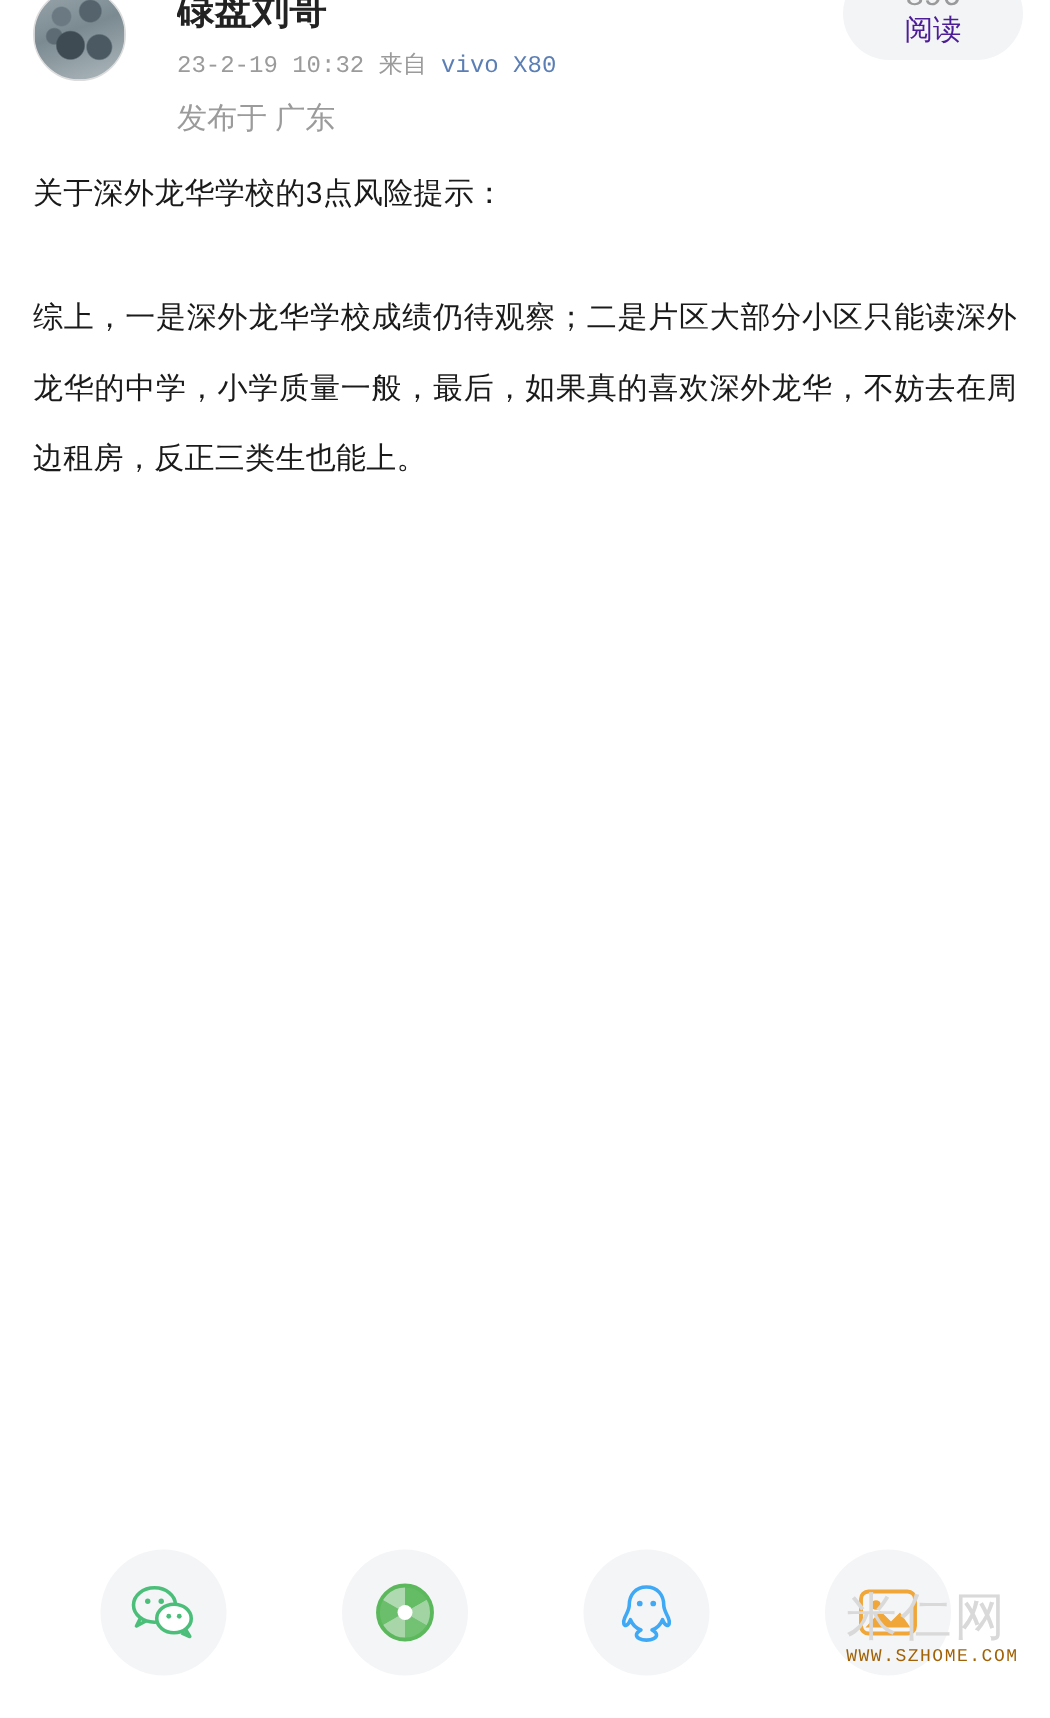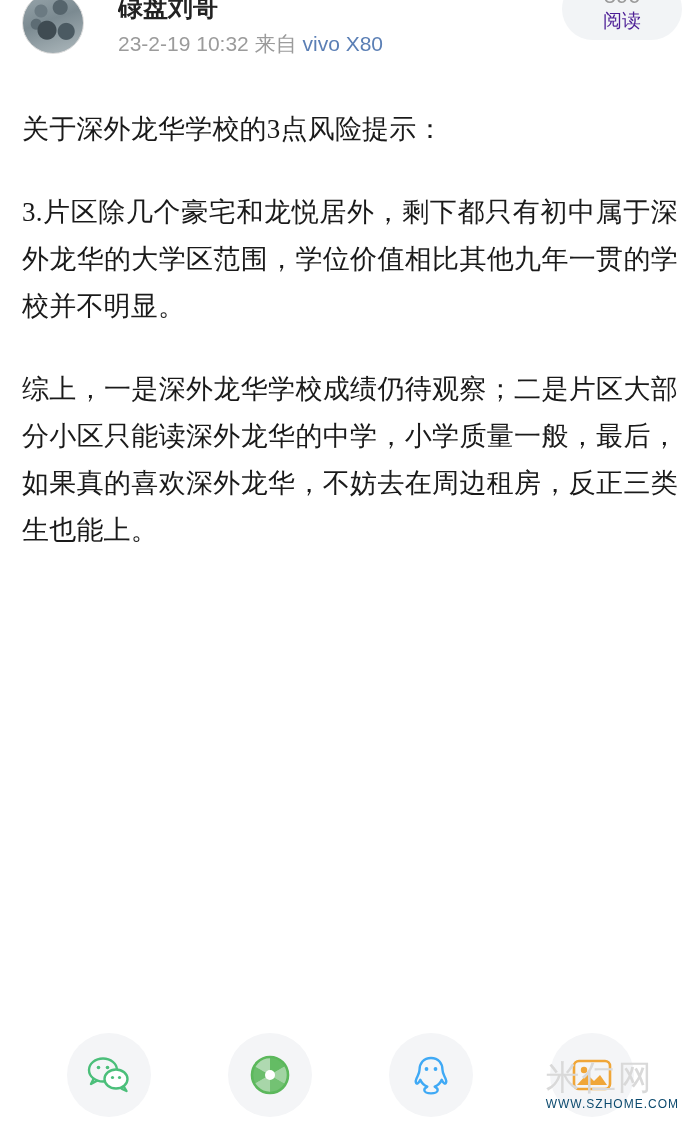--- a/index.html
+++ b/index.html
@@ -49,24 +49,25 @@
   .nickname {
     font-size: 25px;
     color: #222;
     font-weight: 600;
     line-height: 34px;
     white-space: nowrap;
     overflow: hidden;
   }
   .meta-line {
     margin-top: 5px;
-    font-size: 21px;
+    font-size: 16px;
     color: #9b9b9b;
     line-height: 30px;
     white-space: nowrap;
+    font-family: Liberation Mono, monospace;
   }
   .meta-line .device {
     color: #5b7fb5;
   }
   .meta-line .from-label { color: #9b9b9b; }
   .location-line {
     margin-top: 6px;
     font-size: 20px;
     color: #9b9b9b;
     line-height: 28px;
@@ -97,28 +98,27 @@
     line-height: 24px;
     margin-top: 2px;
   }
 
   
   .content {
     padding: 0 22px;
     margin-top: 14px;
   }
   .para {
-    font-size: 27px;
+    font-size: 20px;
     line-height: 47px;
     color: #1a1a1a;
     letter-spacing: 0.2px;
     text-align: justify;
     margin-bottom: 36px;
     word-break: break-all;
-    font-family: Liberation Serif, serif;
   }
   .para:last-child { margin-bottom: 0; }
 
   
   .share-bar {
     position: absolute;
     left: 0;
     right: 0;
     bottom: 0;
     height: 140px;
@@ -148,51 +148,51 @@
     color: #d9d9d9;
     font-family: "Liberation Serif", serif;
     letter-spacing: 2px;
     pointer-events: none;
   }
   .watermark .sub {
     display: block;
     font-size: 12px;
     letter-spacing: 1px;
     text-align: center;
-    color: #0c4a6e;
-    font-family: Liberation Sans, sans-serif;
+    color: #a16207;
+    font-family: Liberation Mono, monospace;
     margin-top: -4px;
   }
 </style>
 </head>
 <body>
 
 <div class="page">
 
   <div class="header">
     <div class="avatar"></div>
 
     <div class="head-text">
       <div class="nickname">碌盘刘哥</div>
       <div class="meta-line">
         <span>23-2-19 10:32</span>
         <span class="from-label">来自</span>
         <span class="device">vivo X80</span>
       </div>
+      <div class="location-line">发布于 广东</div>
     </div>
 
     <div class="read-pill">
       <span class="count">896</span>
       <span class="label">阅读</span>
     </div>
   </div>
 
   <div class="content">
     <p class="para">关于深外龙华学校的3点风险提示：</p>
-    <p class="para">3.片区除几个豪宅和龙悦居外，剩下都只有初中属于深外龙华的大学区范围，学位价值相比其他九年一贯的学校并不明显。</p>
     <p class="para">综上，一是深外龙华学校成绩仍待观察；二是片区大部分小区只能读深外龙华的中学，小学质量一般，最后，如果真的喜欢深外龙华，不妨去在周边租房，反正三类生也能上。</p>
   </div>
 
   <div class="share-bar">
 
     <div class="share-btn">
       <span>
         <svg width="44" height="40" viewBox="0 0 44 40">
           <ellipse cx="16" cy="15" rx="14" ry="11.5" fill="none" stroke="#4bbf7a" stroke-width="2.4"></ellipse>
           <path d="M7 23 L4 29 L10.5 25.5" fill="none" stroke="#4bbf7a" stroke-width="2.4" stroke-linejoin="round"></path>

